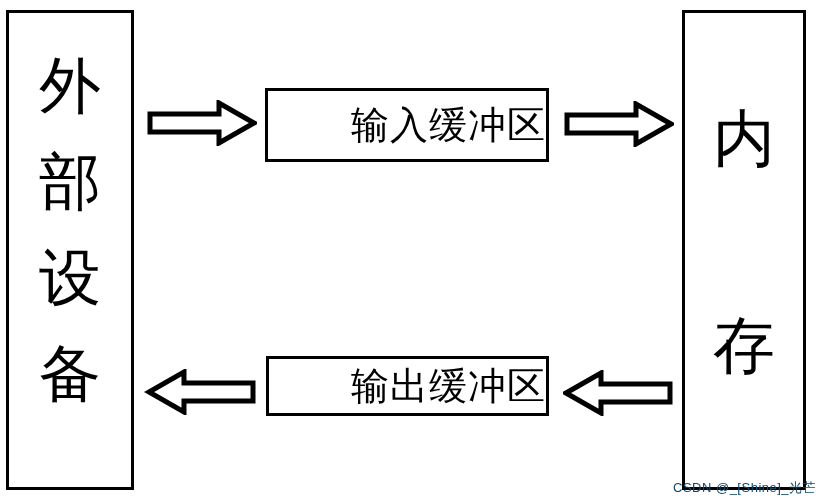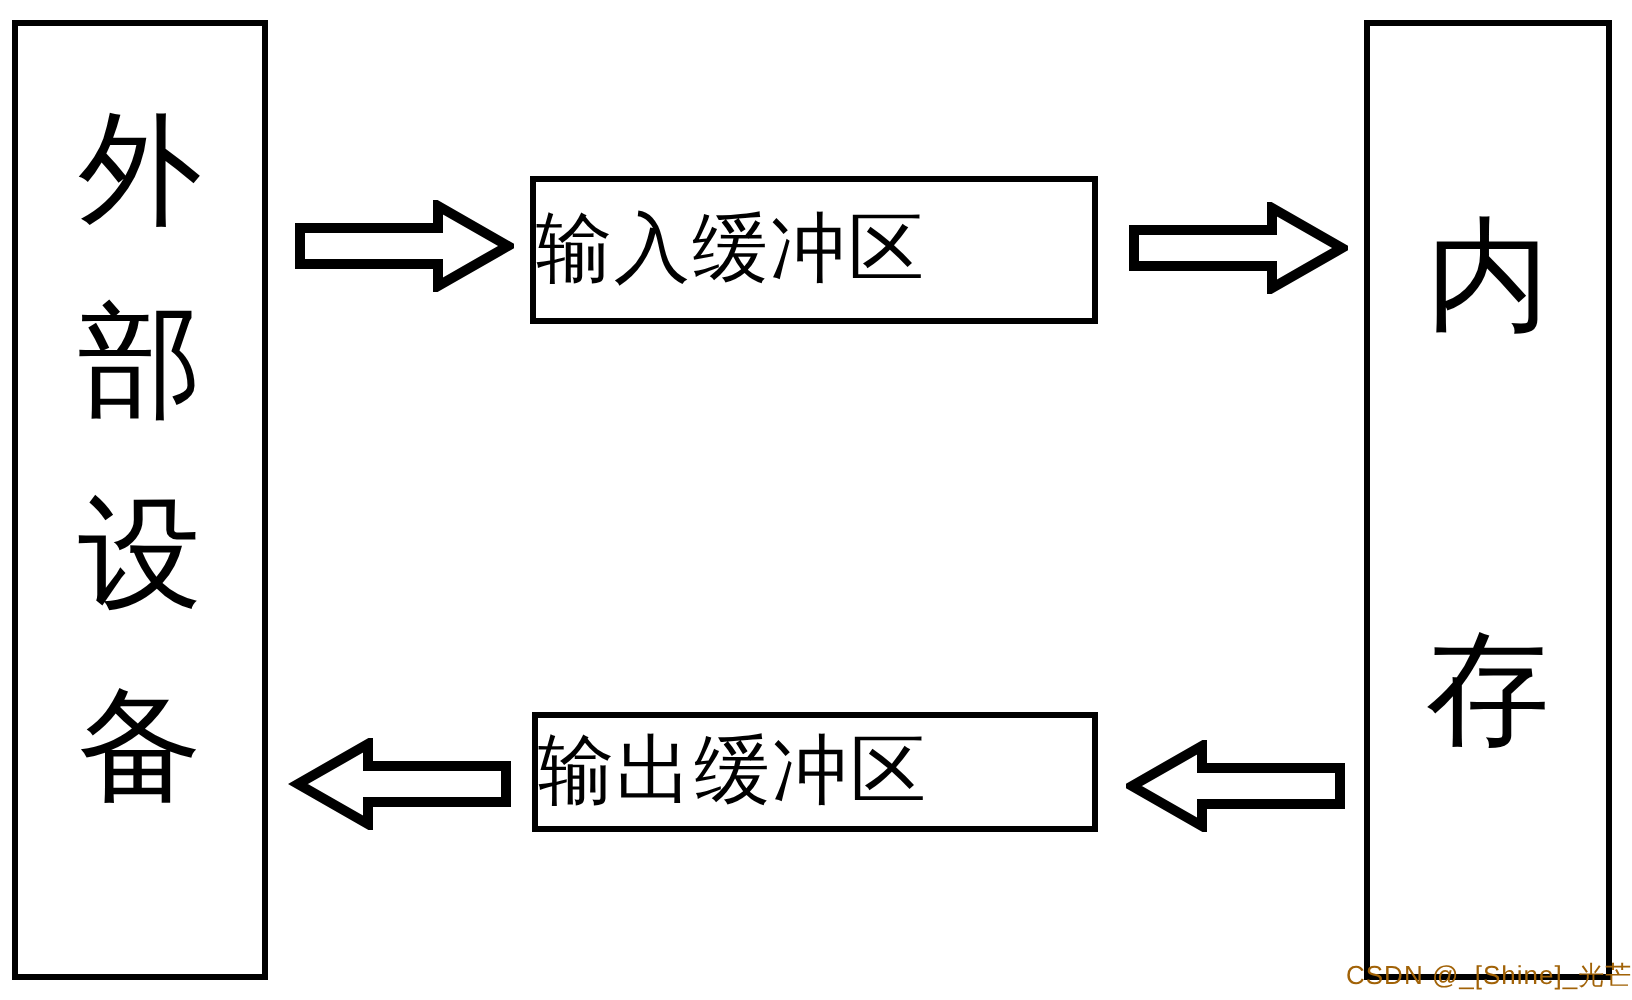--- a/index.html
+++ b/index.html
@@ -61,21 +61,21 @@
   #box-memory .vchar { margin-bottom: 145px; }
 
   
   .buffer-box {
     position: absolute;
     box-sizing: border-box;
     border: 3px solid #000000;
     background: #ffffff;
     display: flex;
     align-items: center;
-    justify-content: flex-start;
+    justify-content: flex-end;
   }
   .buffer-box .hlabel {
     font-size: 38px;
     line-height: 1;
     color: #000000;
     letter-spacing: 1px;
     white-space: nowrap;
     font-family: "Liberation Serif", "DejaVu Serif", serif;
   }
   #box-input-buffer {
@@ -111,21 +111,21 @@
   #arrow-inbuf-to-memory { left: 564px; top: 101px;  width: 110px; height: 46px; }
   #arrow-outbuf-to-device{ left: 144px; top: 369px;  width: 112px; height: 46px; }
   #arrow-memory-to-outbuf{ left: 563px; top: 370px;  width: 110px; height: 46px; }
 
   
   #watermark {
     position: absolute;
     left: 673px;
     top: 479px;
     font-size: 13px;
-    color: #a16207;
+    color: #0c4a6e;
     font-family: "Liberation Sans", sans-serif;
     white-space: nowrap;
     letter-spacing: 0.5px;
     user-select: none;
   }
 </style>
 </head>
 <body>
 
 <div id="canvas">

